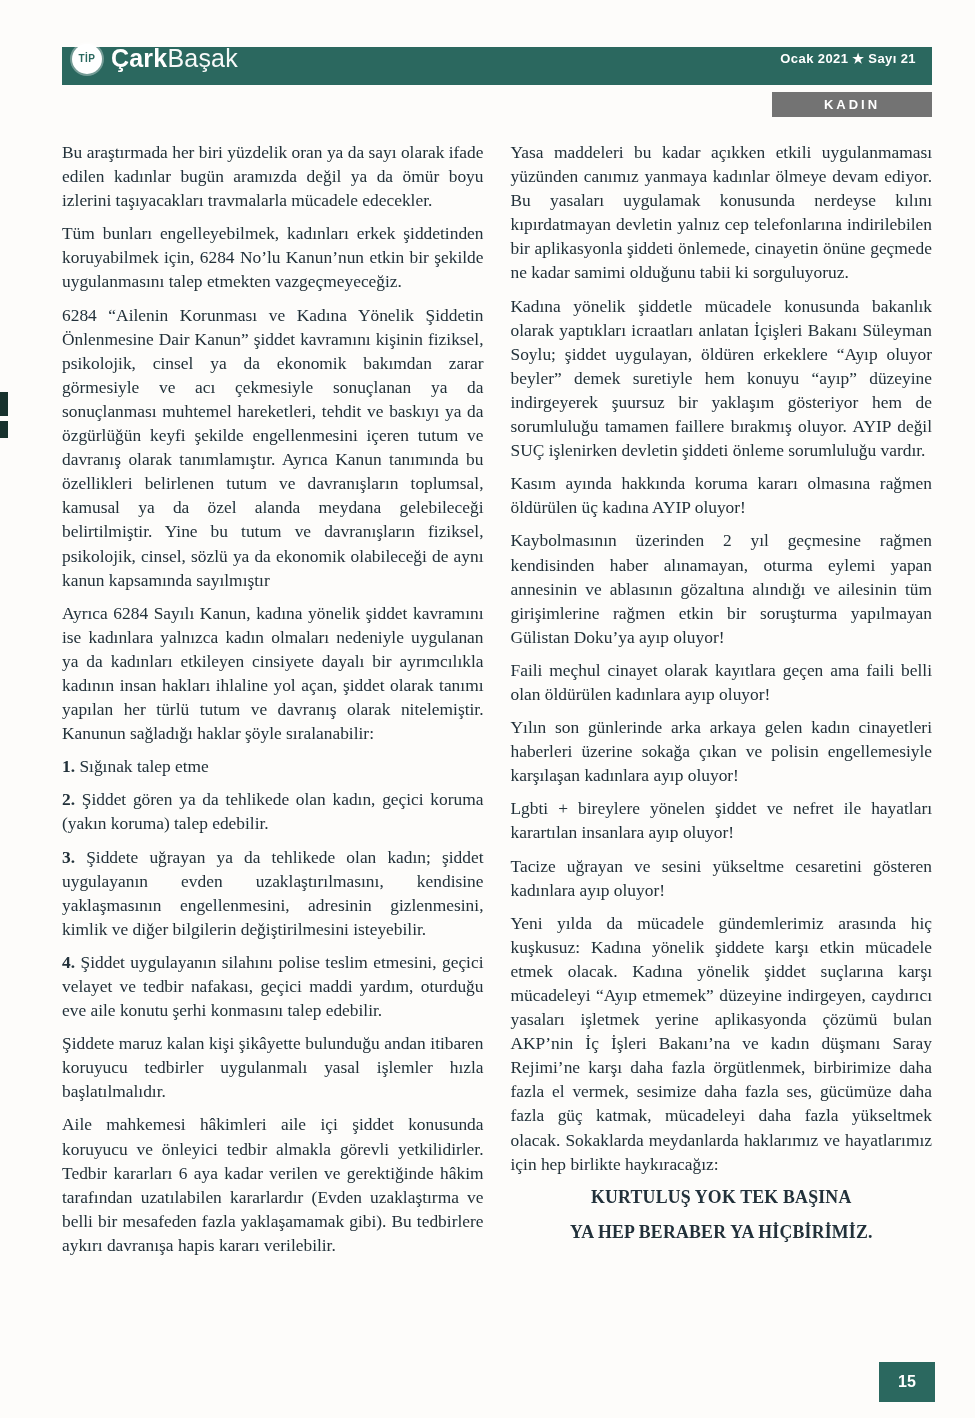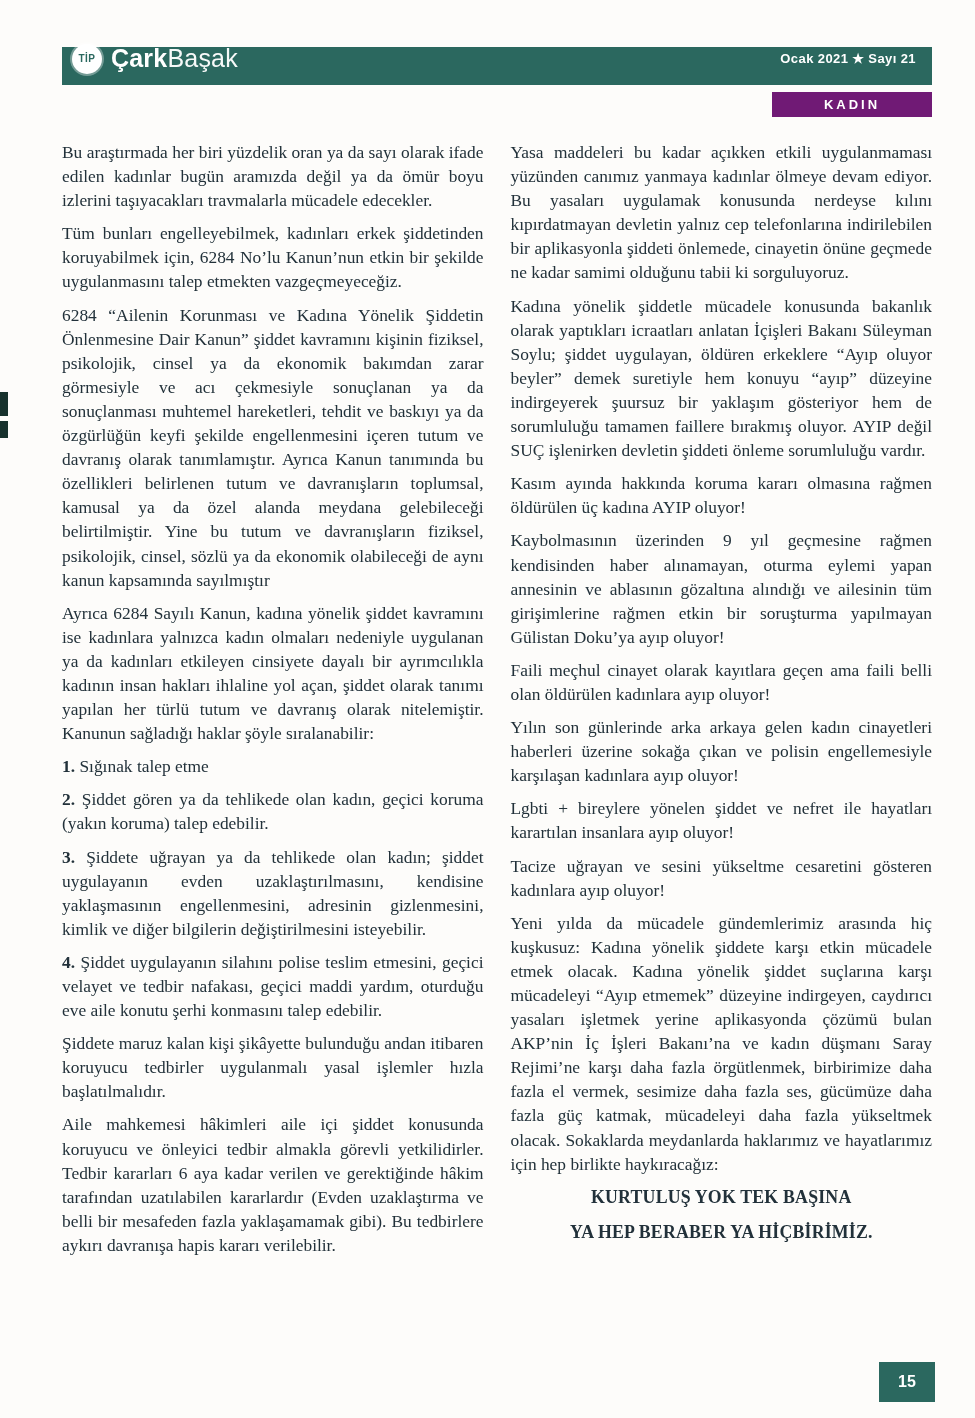--- a/index.html
+++ b/index.html
@@ -27,21 +27,21 @@
   }
   .logo-text { font-family:"Liberation Sans", sans-serif; font-weight:700; font-size:10px; color:#2b685f; letter-spacing:.5px; }
   .masthead { font-family:"Liberation Sans", sans-serif; color:#fff; font-size:25px; line-height:1; letter-spacing:.2px; }
   .mast-bold { font-weight:700; }
   .mast-light { font-weight:400; opacity:.96; }
   .issue { font-family:"Liberation Sans", sans-serif; color:#fff; font-weight:700; font-size:13px; letter-spacing:.4px; }
 
   
   .badge-row { display:flex; justify-content:flex-end; margin-top:7px; }
   .badge {
-    background:#701a75; color:#fff;
+    background:#737373; color:#fff;
     font-family:"Liberation Sans", sans-serif; font-weight:700;
     font-size:13px; letter-spacing:3px;
     width:160px; height:25px;
     display:flex; align-items:center; justify-content:center;
   }
 
   
   .edge-marks { position:absolute; left:0; top:392px; display:flex; flex-direction:column; gap:5px; }
   .mark { width:8px; background:#17322d; display:block; }
   .m1 { height:24px; }
@@ -110,21 +110,21 @@
       <p class="para"><b class="num">4.</b> <span>Şiddet uygulayanın silahını polise teslim etmesini, geçici velayet ve tedbir nafakası, geçici maddi yardım, oturduğu eve aile konutu şerhi konmasını talep edebilir.</span></p>
 
       <p class="para">Şiddete maruz kalan kişi şikâyette bulunduğu andan itibaren koruyucu tedbirler uygulanmalı yasal işlemler hızla başlatılmalıdır.</p>
       <p class="para">Aile mahkemesi hâkimleri aile içi şiddet konusunda koruyucu ve önleyici tedbir almakla görevli yetkilidirler. Tedbir kararları 6 aya kadar verilen ve gerektiğinde hâkim tarafından uzatılabilen kararlardır (Evden uzaklaştırma ve belli bir mesafeden fazla yaklaşamamak gibi). Bu tedbirlere aykırı davranışa hapis kararı verilebilir.</p>
     </section>
 
     <section class="col">
       <p class="para">Yasa maddeleri bu kadar açıkken etkili uygulanmaması yüzünden canımız yanmaya kadınlar ölmeye devam ediyor. Bu yasaları uygulamak konusunda nerdeyse kılını kıpırdatmayan devletin yalnız cep telefonlarına indirilebilen bir aplikasyonla şiddeti önlemede, cinayetin önüne geçmede ne kadar samimi olduğunu tabii ki sorguluyoruz.</p>
       <p class="para">Kadına yönelik şiddetle mücadele konusunda bakanlık olarak yaptıkları icraatları anlatan İçişleri Bakanı Süleyman Soylu; şiddet uygulayan, öldüren erkeklere “Ayıp oluyor beyler” demek suretiyle hem konuyu “ayıp” düzeyine indirgeyerek şuursuz bir yaklaşım gösteriyor hem de sorumluluğu tamamen faillere bırakmış oluyor. AYIP değil SUÇ işlenirken devletin şiddeti önleme sorumluluğu vardır.</p>
       <p class="para">Kasım ayında hakkında koruma kararı olmasına rağmen öldürülen üç kadına AYIP oluyor!</p>
-      <p class="para">Kaybolmasının üzerinden 9 yıl geçmesine rağmen kendisinden haber alınamayan, oturma eylemi yapan annesinin ve ablasının gözaltına alındığı ve ailesinin tüm girişimlerine rağmen etkin bir soruşturma yapılmayan Gülistan Doku’ya ayıp oluyor!</p>
+      <p class="para">Kaybolmasının üzerinden 2 yıl geçmesine rağmen kendisinden haber alınamayan, oturma eylemi yapan annesinin ve ablasının gözaltına alındığı ve ailesinin tüm girişimlerine rağmen etkin bir soruşturma yapılmayan Gülistan Doku’ya ayıp oluyor!</p>
       <p class="para">Faili meçhul cinayet olarak kayıtlara geçen ama faili belli olan öldürülen kadınlara ayıp oluyor!</p>
       <p class="para">Yılın son günlerinde arka arkaya gelen kadın cinayetleri haberleri üzerine sokağa çıkan ve polisin engellemesiyle karşılaşan kadınlara ayıp oluyor!</p>
       <p class="para">Lgbti + bireylere yönelen şiddet ve nefret ile hayatları karartılan insanlara ayıp oluyor!</p>
       <p class="para">Tacize uğrayan ve sesini yükseltme cesaretini gösteren kadınlara ayıp oluyor!</p>
       <p class="para">Yeni yılda da mücadele gündemlerimiz arasında hiç kuşkusuz: Kadına yönelik şiddete karşı etkin mücadele etmek olacak. Kadına yönelik şiddet suçlarına karşı mücadeleyi “Ayıp etmemek” düzeyine indirgeyen, caydırıcı yasaları işletmek yerine aplikasyonda çözümü bulan AKP’nin İç İşleri Bakanı’na ve kadın düşmanı Saray Rejimi’ne karşı daha fazla örgütlenmek, birbirimize daha fazla el vermek, sesimize daha fazla ses, gücümüze daha fazla güç katmak, mücadeleyi daha fazla yükseltmek olacak. Sokaklarda meydanlarda haklarımız ve hayatlarımız için hep birlikte haykıracağız:</p>
       <p class="para slogan">KURTULUŞ YOK TEK BAŞINA</p>
       <p class="para slogan">YA HEP BERABER YA HİÇBİRİMİZ.</p>
     </section>
 
   </main>

